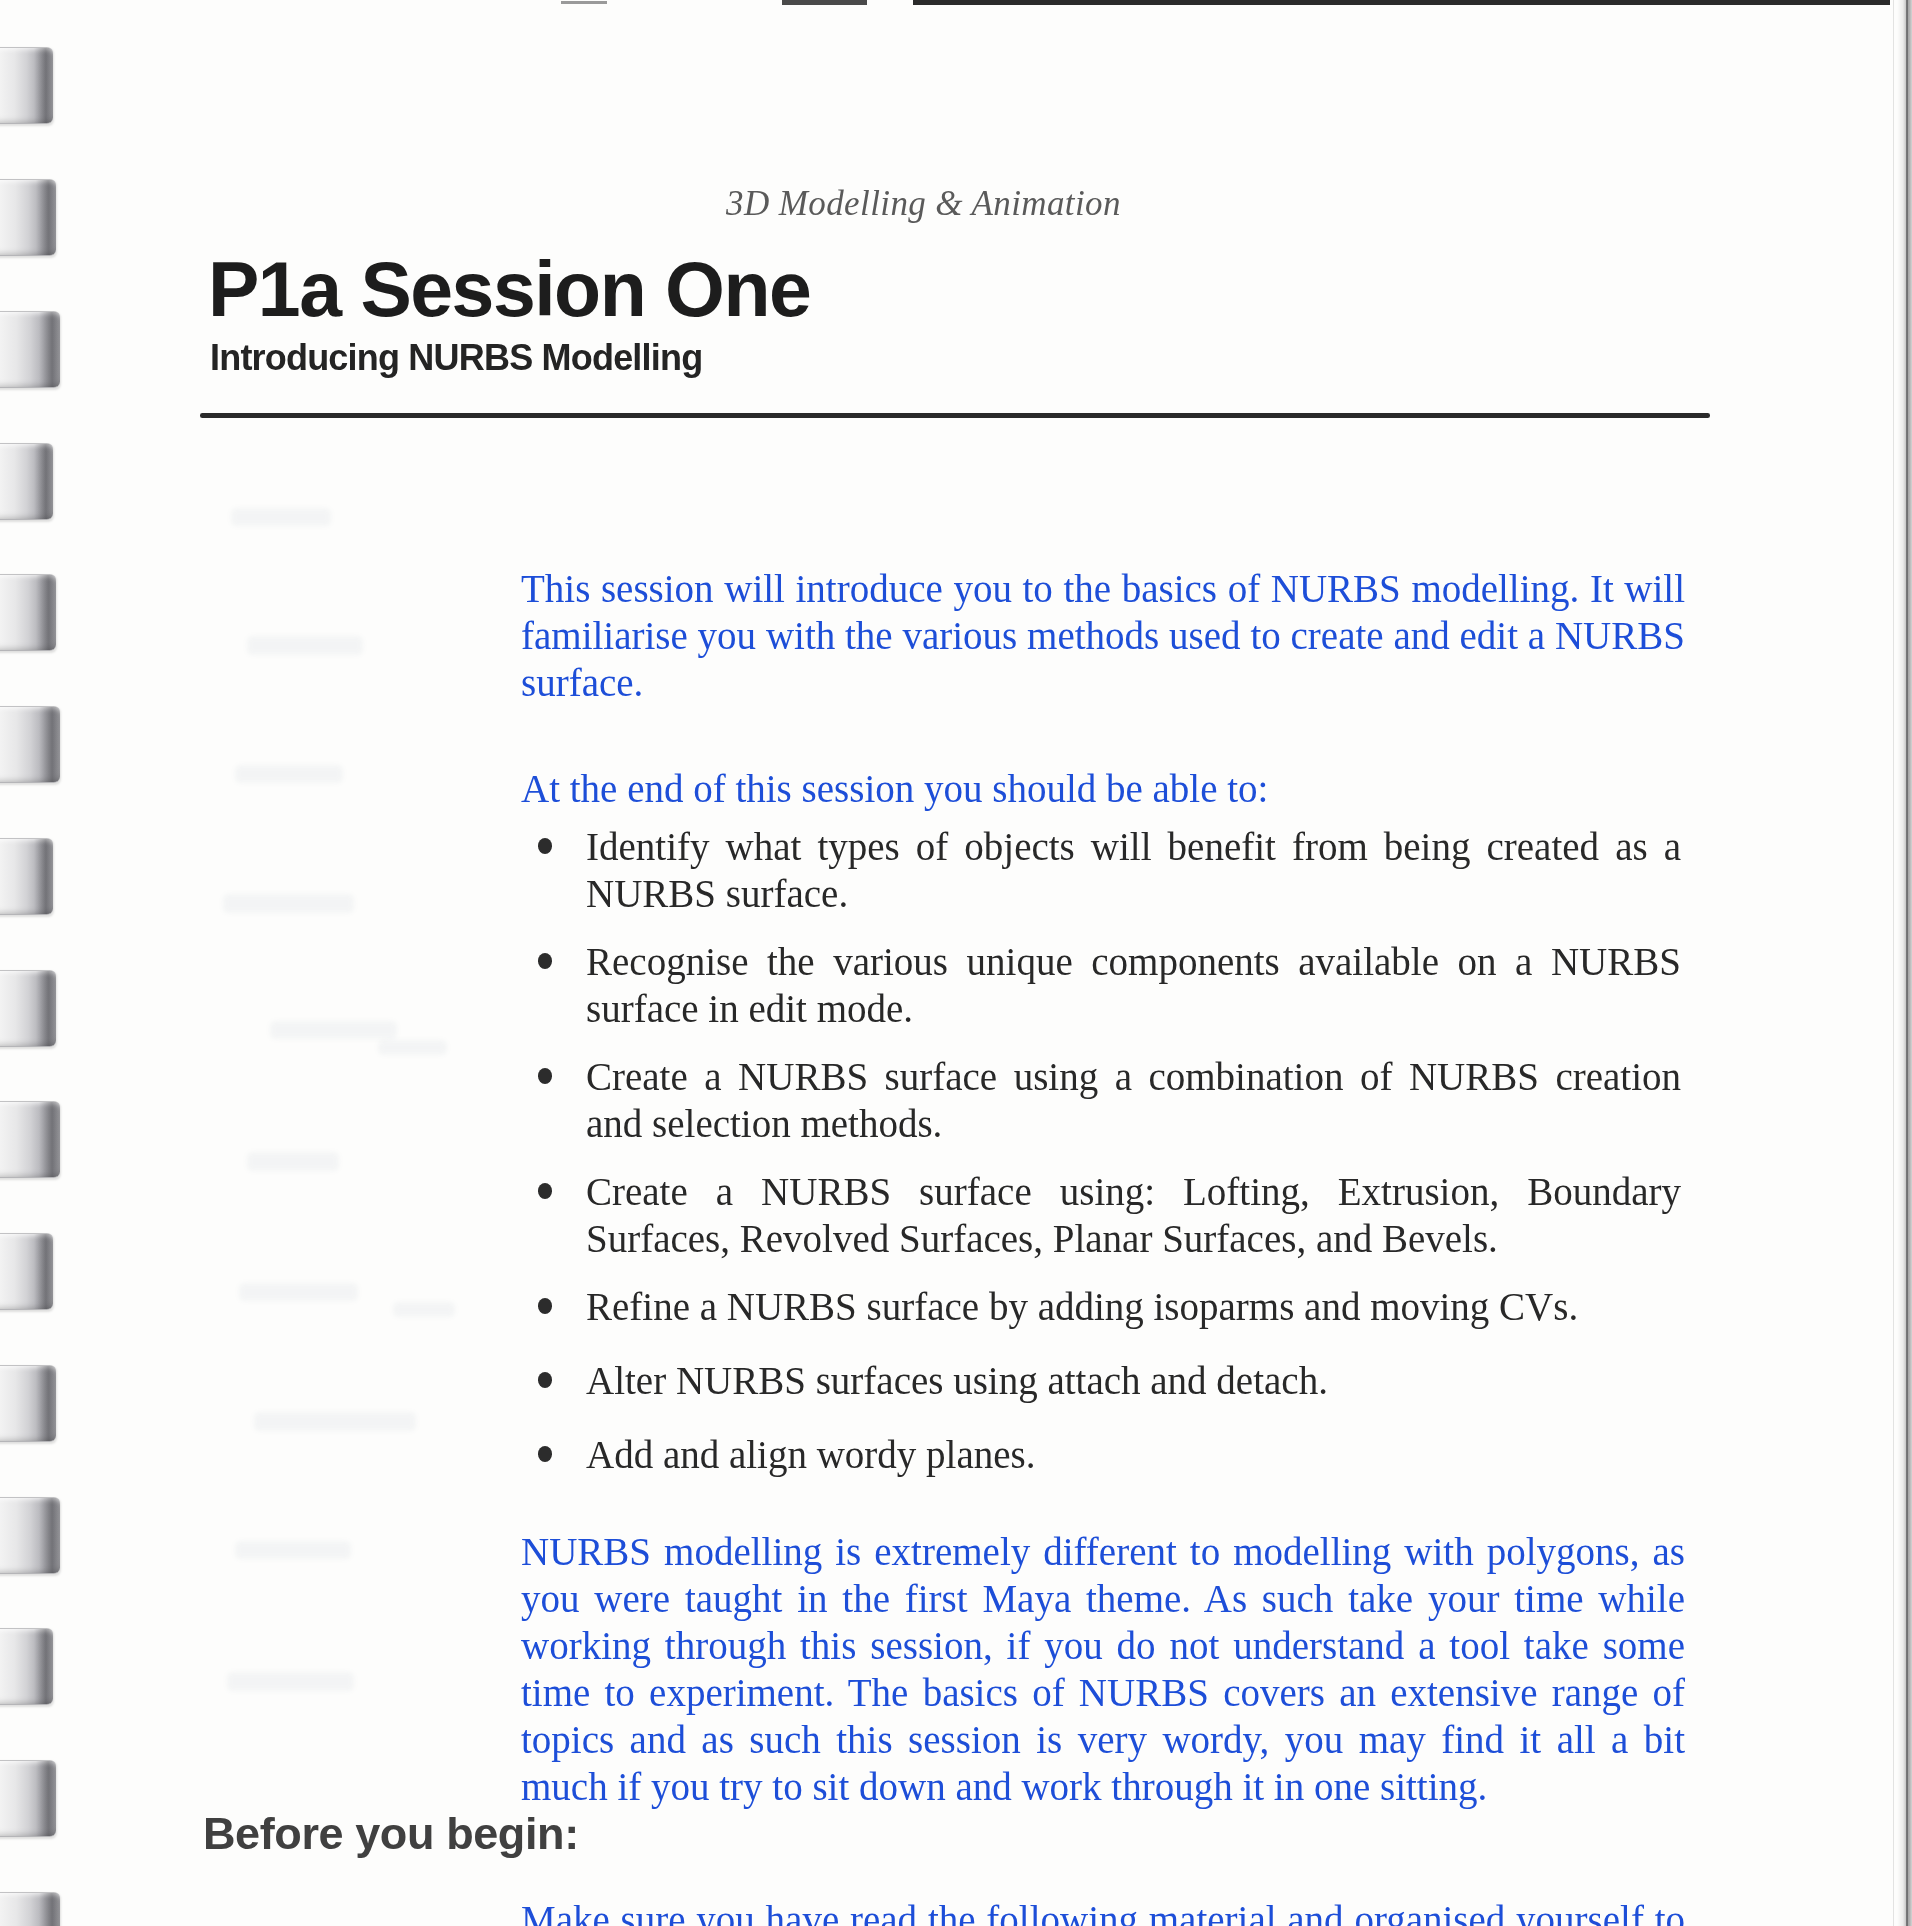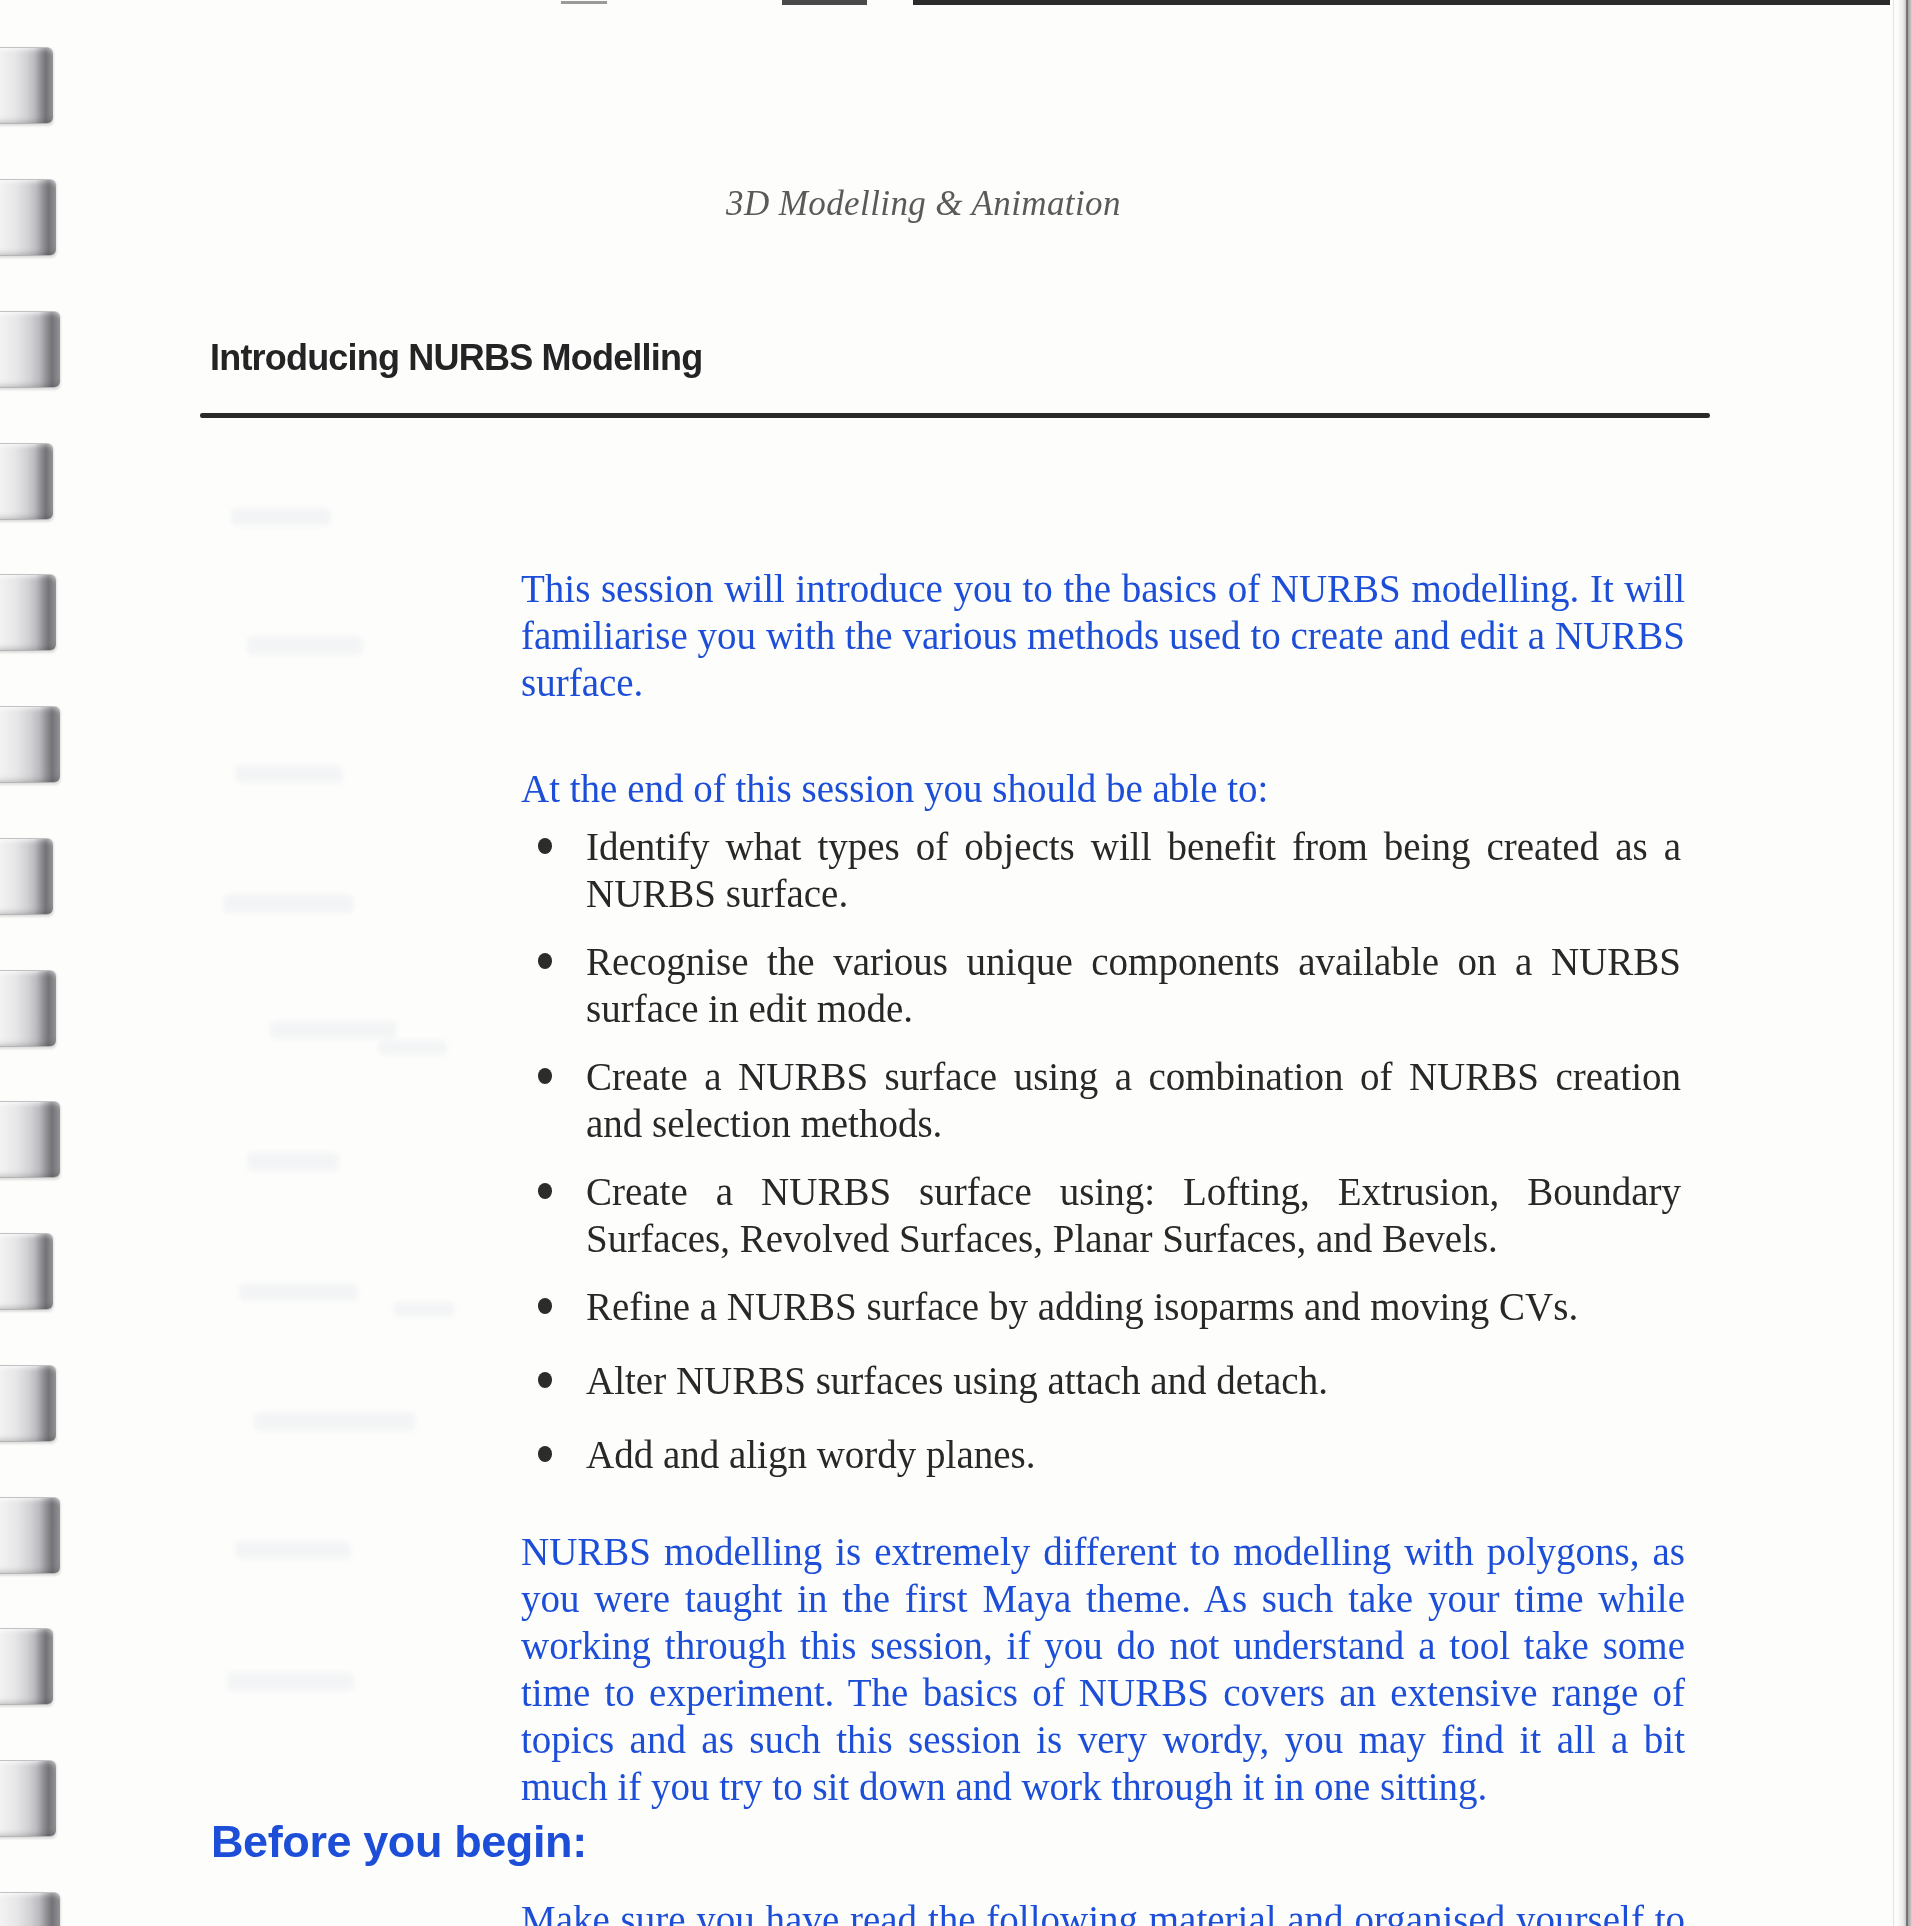--- a/index.html
+++ b/index.html
@@ -95,23 +95,23 @@
     font-size:39px;line-height:47px;color:#282828;text-align:justify;
   }
   .objectives li .dot{
     position:absolute;left:21px;top:15.4px;width:14px;height:15.4px;
     background:#2c2c2c;border-radius:50%;
   }
   .objectives li.gap-l{margin-bottom:21px;}
   .objectives li.gap-s{margin-bottom:27px;}
 
   .section-heading{
-    position:absolute;left:203px;margin:8px;
+    position:absolute;left:203px;margin:0;
     font-family:"Liberation Sans", sans-serif;font-weight:bold;
-    font-size:45px;line-height:1;letter-spacing:-0.4px;color:#1d4ed8;white-space:nowrap;
+    font-size:45px;line-height:1;letter-spacing:-0.4px;color:#404040;white-space:nowrap;
   }
   .h-before{top:1811px;}
   .p-before{top:1880px;}
 </style>
 </head>
 <body>
 
 <div class="page">
 
   <div class="top-artifact a1"></div>
@@ -149,20 +149,21 @@
       <div class="smudge" style="left: 239px; top: 1283px; width: 119px; height: 17.7px;"></div>
       <div class="smudge" style="left: 254px; top: 1412px; width: 162px; height: 19px;"></div>
       <div class="smudge" style="left: 235px; top: 1541px; width: 116px; height: 17.7px;"></div>
       <div class="smudge" style="left: 227px; top: 1672px; width: 127px; height: 18.5px;"></div>
       <div class="smudge" style="left: 378px; top: 1040px; width: 69px; height: 15.4px;"></div>
       <div class="smudge" style="left: 393px; top: 1302px; width: 62px; height: 15.4px;"></div>
     </div>
 
   <div class="running-header">3D Modelling &amp; Animation</div>
 
+  <h1 class="doc-title">P1a Session One</h1>
   <h2 class="doc-subtitle">Introducing NURBS Modelling</h2>
   <div class="title-rule"></div>
 
   <p class="bodytext p-intro">This session will introduce you to the basics of NURBS modelling. It will familiarise you with the various methods used to create and edit a NURBS surface.</p>
   <p class="bodytext p-objectives-lead">At the end of this session you should be able to:</p>
 
   <ul class="objectives">
     <li class="gap-l"><span class="dot"></span><span class="li-text">Identify what types of objects will benefit from being created as a NURBS surface.</span></li>
     <li class="gap-l"><span class="dot"></span><span class="li-text">Recognise the various unique components available on a NURBS surface in edit mode.</span></li>
     <li class="gap-l"><span class="dot"></span><span class="li-text">Create a NURBS surface using a combination of NURBS creation and selection methods.</span></li>

